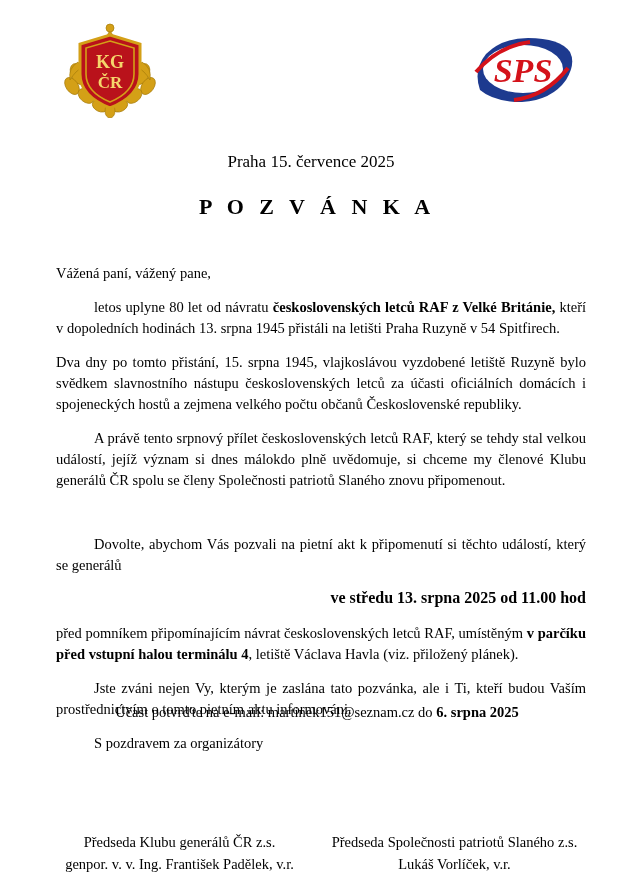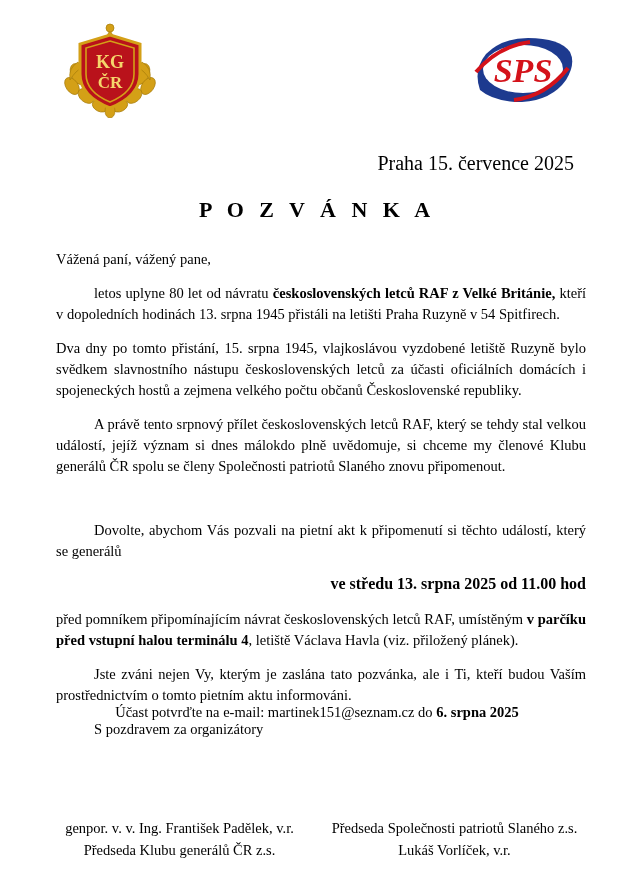--- a/index.html
+++ b/index.html
@@ -38,32 +38,32 @@
   .logo-sps {
     position: absolute;
     right: 8px;
     top: 32px;
     width: 110px;
     height: 76px;
   }
 
   
   .date-line {
-    text-align: right;
-    font-size: 20px;
+    text-align: center;
+    font-size: 17px;
     margin-top: 22px;
     padding-right: 12px;
   }
   .title {
     text-align: center;
     font-size: 22px;
     font-weight: bold;
     letter-spacing: 5px;
     margin-top: 22px;
-    margin-bottom: 26px;
+    margin-bottom: 43px;
   }
   p {
     font-size: 14.5px;
     line-height: 1.45;
     margin: 0 0 13px 8px;
     text-align: justify;
     text-justify: inter-word;
   }
   p.indent {
     text-indent: 38px;
@@ -169,22 +169,22 @@
   <div class="center-bold">ve středu 13. srpna 2025 od 11.00 hod</div>
 
   <p class="noindent"><span>před pomníkem připomínajícím návrat československých letců RAF, umístěným </span><b>v parčíku před vstupní halou terminálu 4</b><span>, letiště Václava Havla (viz. přiložený plánek).</span></p>
 
   <p class="indent">Jste zváni nejen Vy, kterým je zaslána tato pozvánka, ale i Ti, kteří budou Vaším prostřednictvím o tomto pietním aktu informováni.</p>
 
   <p class="indent">S pozdravem za organizátory</p>
 
   <div class="signatures">
     <div class="sig-col left">
+      <div>Předseda Klubu generálů ČR z.s.</div>
       <div>genpor. v. v. Ing. František Padělek, v.r.</div>
-      <div>Předseda Klubu generálů ČR z.s.</div>
     </div>
     <div class="sig-col right">
       <div>Předseda Společnosti patriotů Slaného z.s.</div>
       <div>Lukáš Vorlíček, v.r.</div>
     </div>
   </div>
 
   <div class="footer"><span>Účast potvrďte na e-mail: martinek151@seznam.cz do </span><b>6. srpna 2025</b></div>
 
 </div>

